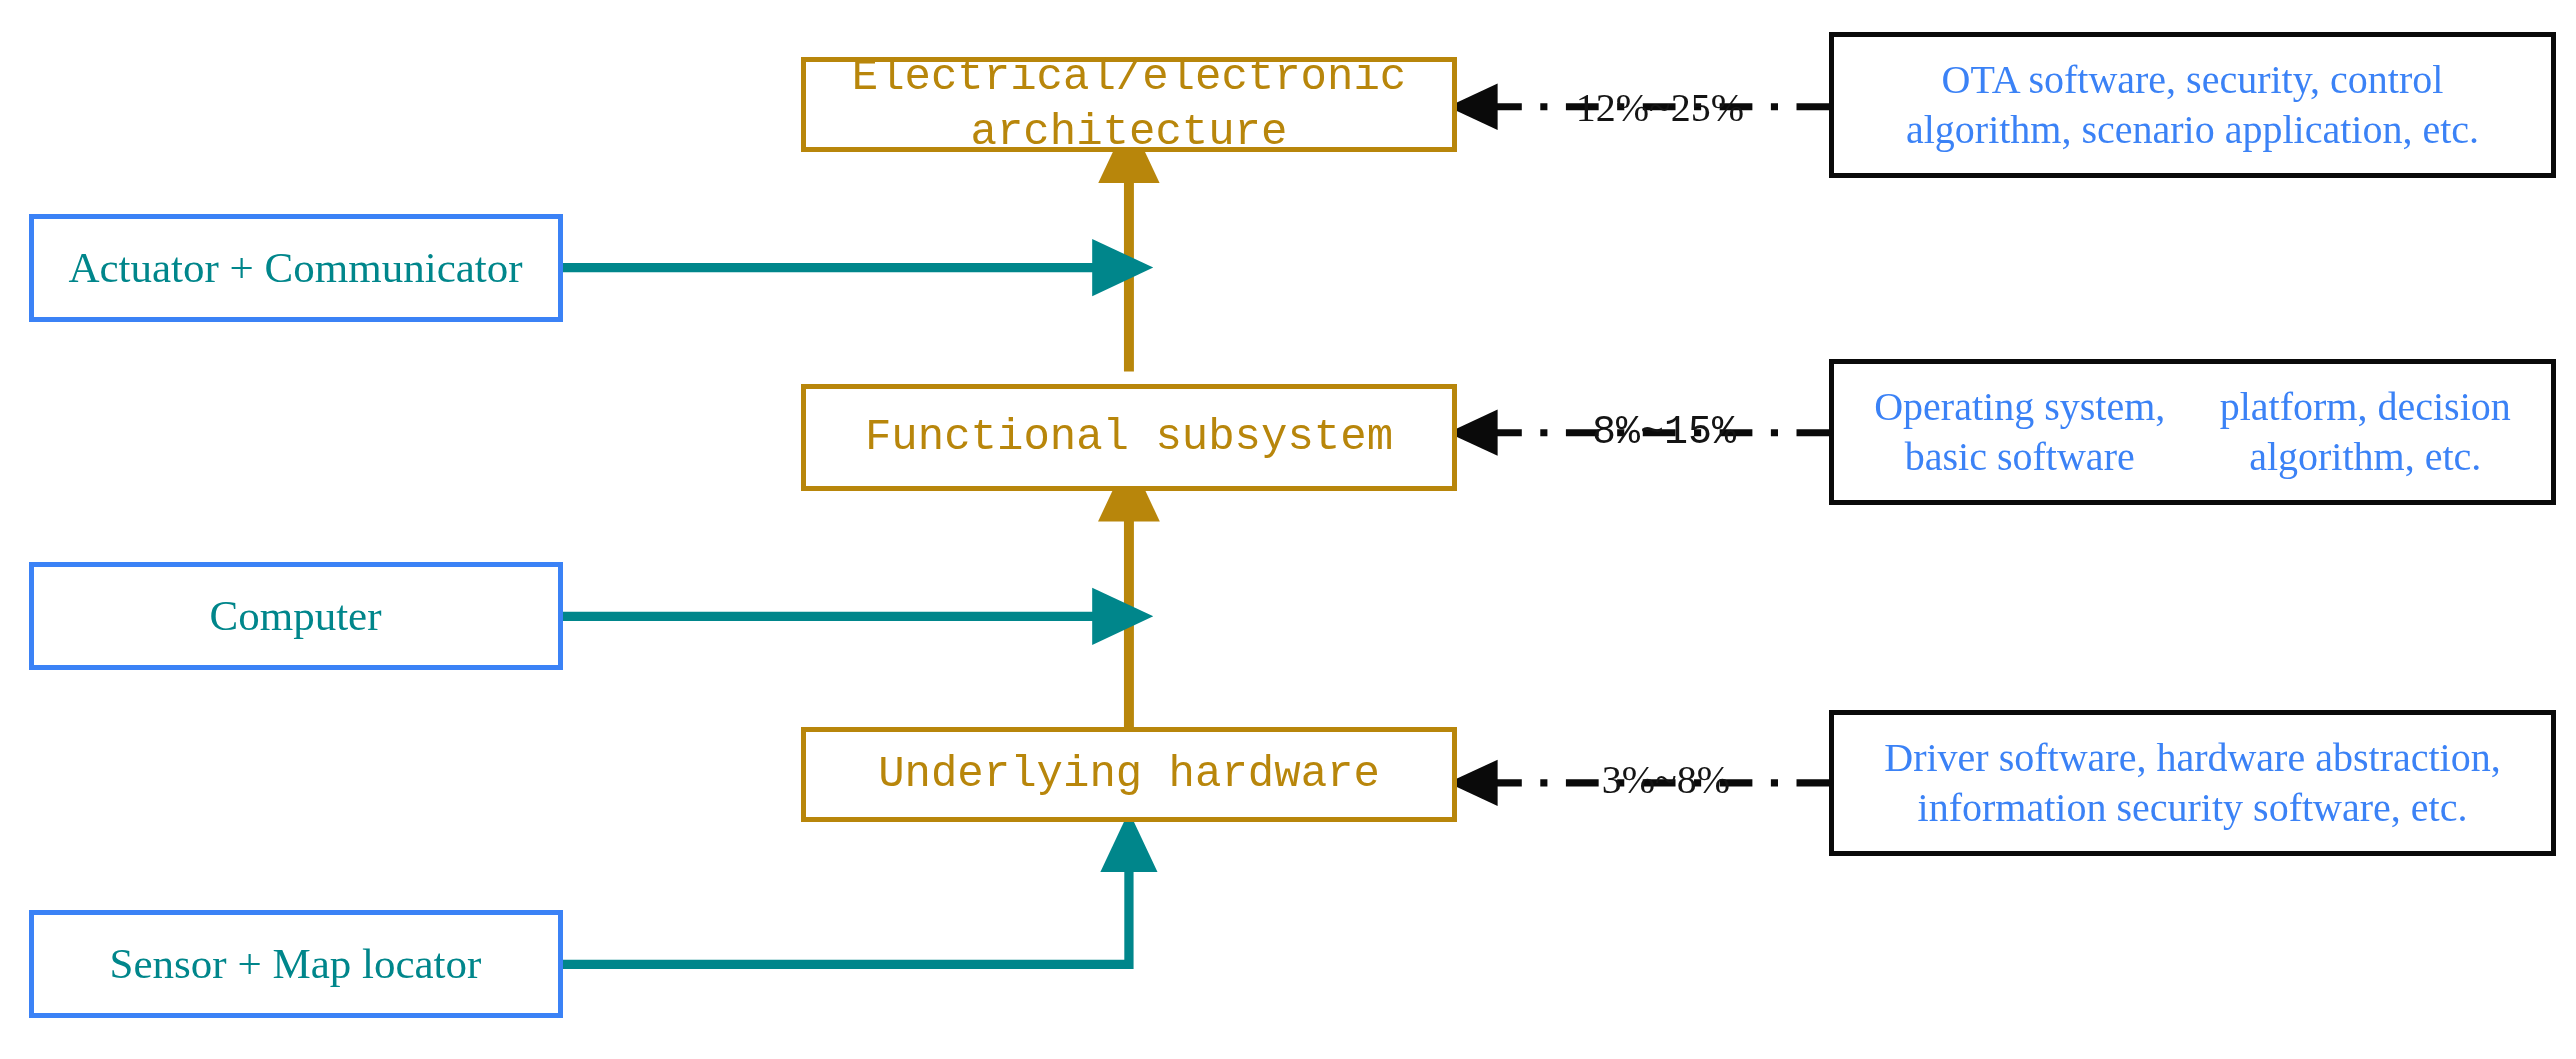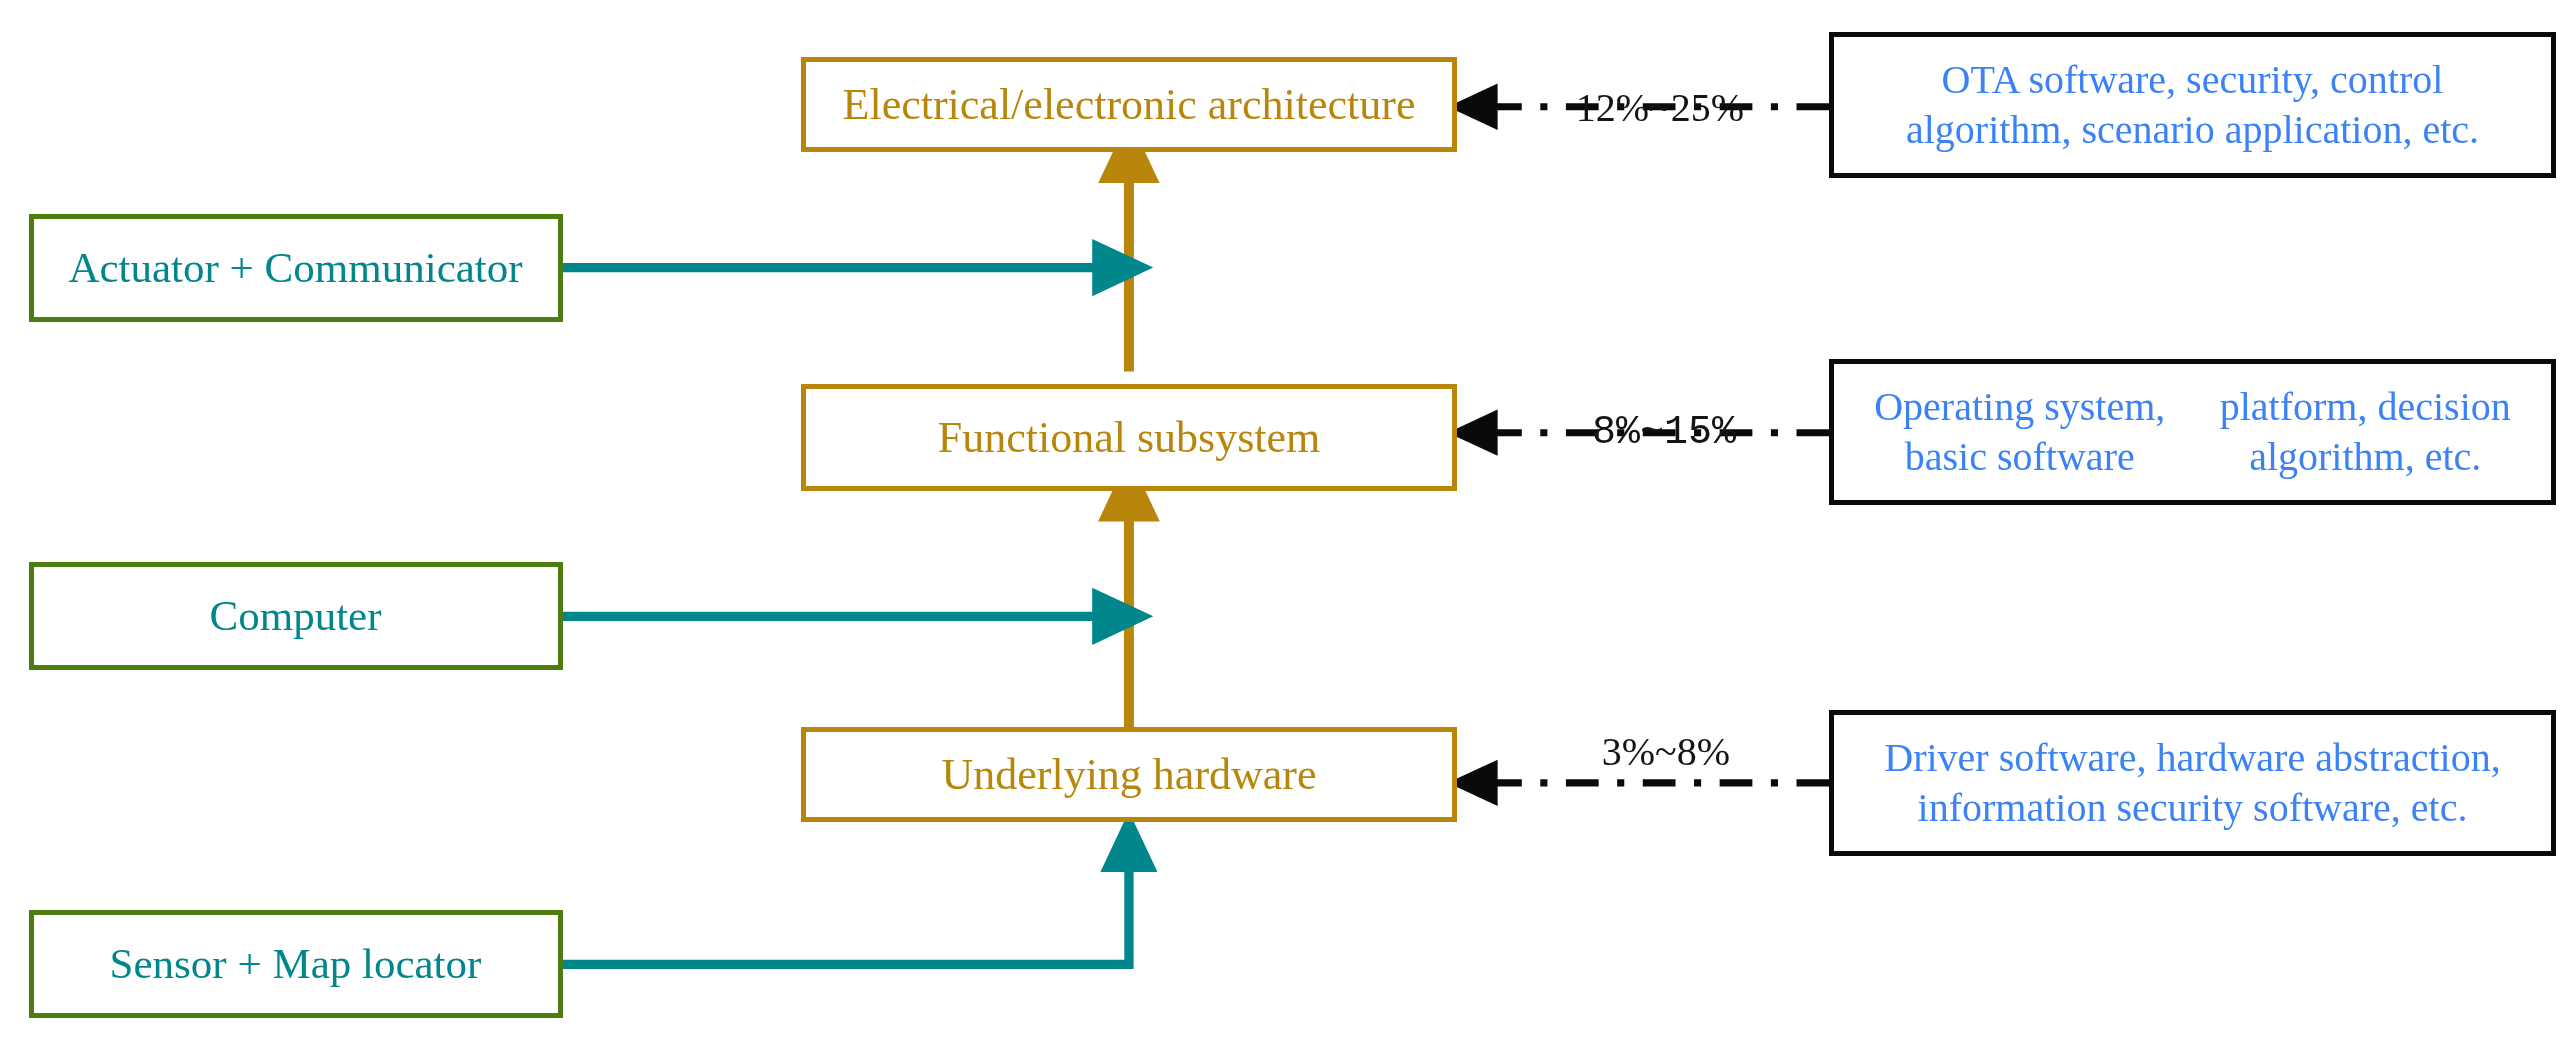--- a/index.html
+++ b/index.html
@@ -24,23 +24,24 @@
     align-items: center;
     justify-content: center;
     text-align: center;
     background: #ffffff;
     line-height: 1.25;
   }
   .box-orange {
     border: 5px solid #b8860b;
     color: #b8860b;
     font-size: 44px;
+    font-family: Liberation Mono, monospace;
   }
   .box-teal {
-    border: 5px solid #4d7c0f;
+    border: 5px solid #3b82f6;
     color: #00868b;
     font-size: 43px;
   }
   .box-black {
     border: 5px solid #0a0a0a;
     color: #3b82f6;
     font-size: 40px;
     padding: 0 13px;
   }
   .box-black span { display: block; width: 100%; }
@@ -120,21 +121,21 @@
   </div>
 
   <div class="pct-label" style="left:1530px; top:84px; width:214px;">
     <span>12%~25%</span>
   </div>
 
   <div class="pct-label" style="left:1537px; top:410px; width:199px;font-family:Liberation Mono, monospace;">
     <span>8%~15%</span>
   </div>
 
-  <div class="pct-label" style="left:1545px; top:728px; width:185px;">
+  <div class="pct-label" style="left:1545px; top:756px; width:185px;">
     <span>3%~8%</span>
   </div>
 
   <div class="box box-black" style="left:1829px; top:32px; width:727px; height:146px; flex-direction:column;">
     <span>OTA software, security, control</span>
     <span>algorithm, scenario application, etc.</span>
   </div>
 
   <div class="box box-black" style="left:1829px; top:359px; width:727px; height:146px; flex-direction:row;">
     <span>Operating system, basic software</span>

